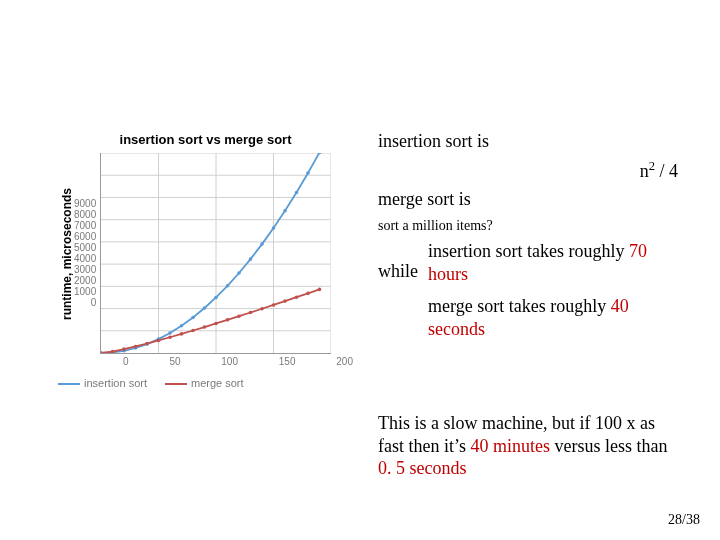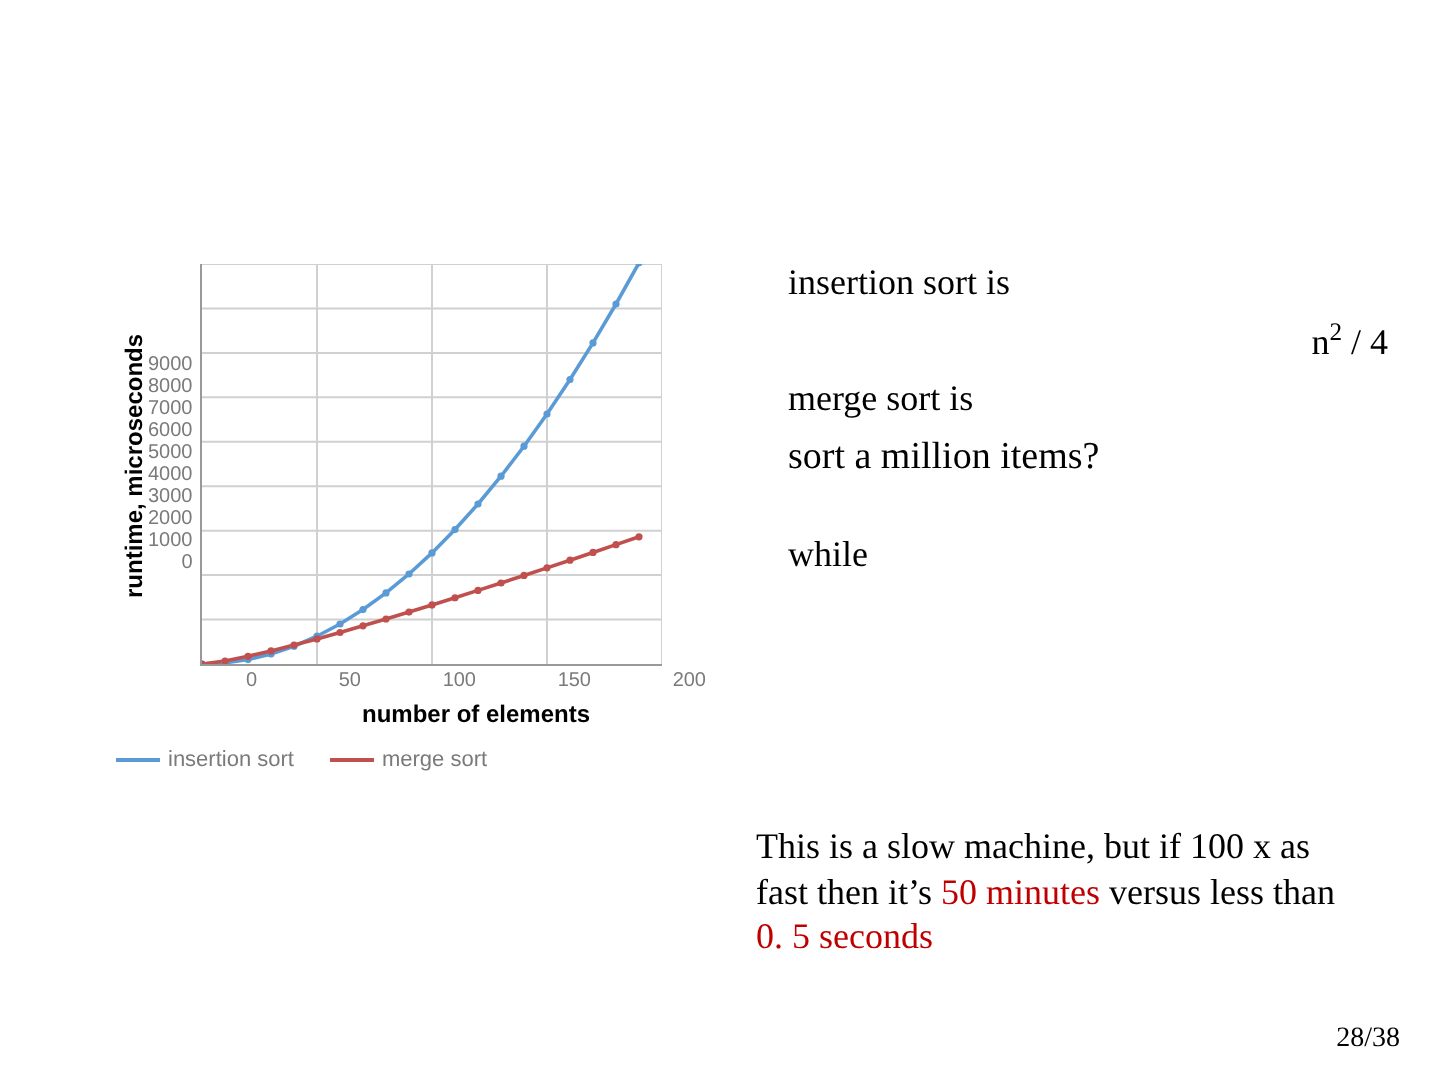--- a/index.html
+++ b/index.html
@@ -109,29 +109,29 @@
     height: 0;
     border-top: 2px solid;
     vertical-align: middle;
     margin-right: 4px;
   }
   .legend .sw.ins { border-color: #5b9bd5; }
   .legend .sw.mrg { border-color: #c0504d; }
 
   .text-col {
     position: absolute;
-    left: 394px;
+    left: 378px;
     top: 130px;
     width: 300px;
     font-size: 18px;
     line-height: 1.25;
   }
   .text-col p { margin: 0 0 6px 0; }
   .indent { padding-left: 46px; text-align: right; }
-  .big { font-size: 19px; margin-top: 8px; margin-bottom: 8px; }
+  .big { font-size: 14px; margin-top: 8px; margin-bottom: 8px; }
   .while-row {
     display: flex;
     align-items: flex-start;
     gap: 10px;
     margin-top: 6px;
   }
   .while-label { padding-top: 20px; }
   .while-right p { margin: 0 0 10px 0; }
   .red { color: #c00000; }
   .footer-note {
@@ -150,20 +150,21 @@
     margin-top: 12px;
   }
   sup { font-size: 0.7em; }
 </style>
 </head>
 <body>
 <div class="slide">
 
 
 <div class="chart-block">
+  <div class="chart-title">insertion sort vs merge sort</div>
   <div class="plot-wrap">
     <div class="yaxis-label">runtime, microseconds</div>
     <div class="yticks">
       <span>9000</span>
       <span>8000</span>
       <span>7000</span>
       <span>6000</span>
       <span>5000</span>
       <span>4000</span>
       <span>3000</span>
@@ -241,41 +242,45 @@
     <div style="width:14px"></div>
     <div style="width:34px"></div>
     <div class="xticks">
       <span>0</span>
       <span>50</span>
       <span>100</span>
       <span>150</span>
       <span>200</span>
     </div>
   </div>
-  <div style="display:flex;">
-    <div style="width:48px"></div>
-    <div class="xaxis-label">number of elements</div>
-  </div>
   <div class="legend">
     <span><span class="sw ins"></span><span>insertion sort</span></span>
     <span><span class="sw mrg"></span><span>merge sort</span></span>
   </div>
 </div>
 
 <div class="text-col">
   <p>insertion sort is</p>
   <p class="indent">
     <span>n</span><sup>2</sup><span> / 4</span>
   </p>
   <p>merge sort is</p>
   <p class="big">sort a million items?</p>
   <div class="while-row">
     <div class="while-label">while</div>
+    <div class="while-right">
+      <p>
+        <span>insertion sort takes roughly </span><span class="red">70 hours</span>
+      </p>
+      <p>
+        <span>merge sort takes roughly </span><span class="red">40 seconds</span>
+      </p>
+    </div>
   </div>
 </div>
 
 <div class="footer-note">
-  <span>This is a slow machine, but if 100 x as fast then it’s </span><span class="red">50 minutes</span><span> versus less than </span><span class="red">0. 5 seconds</span>
+  <span>This is a slow machine, but if 100 x as fast then it’s </span><span class="red">40 minutes</span><span> versus less than </span><span class="red">0. 5 seconds</span>
 </div>
 
 <div class="pagenum">28/38</div>
 
 </div>
 
 </body></html>

